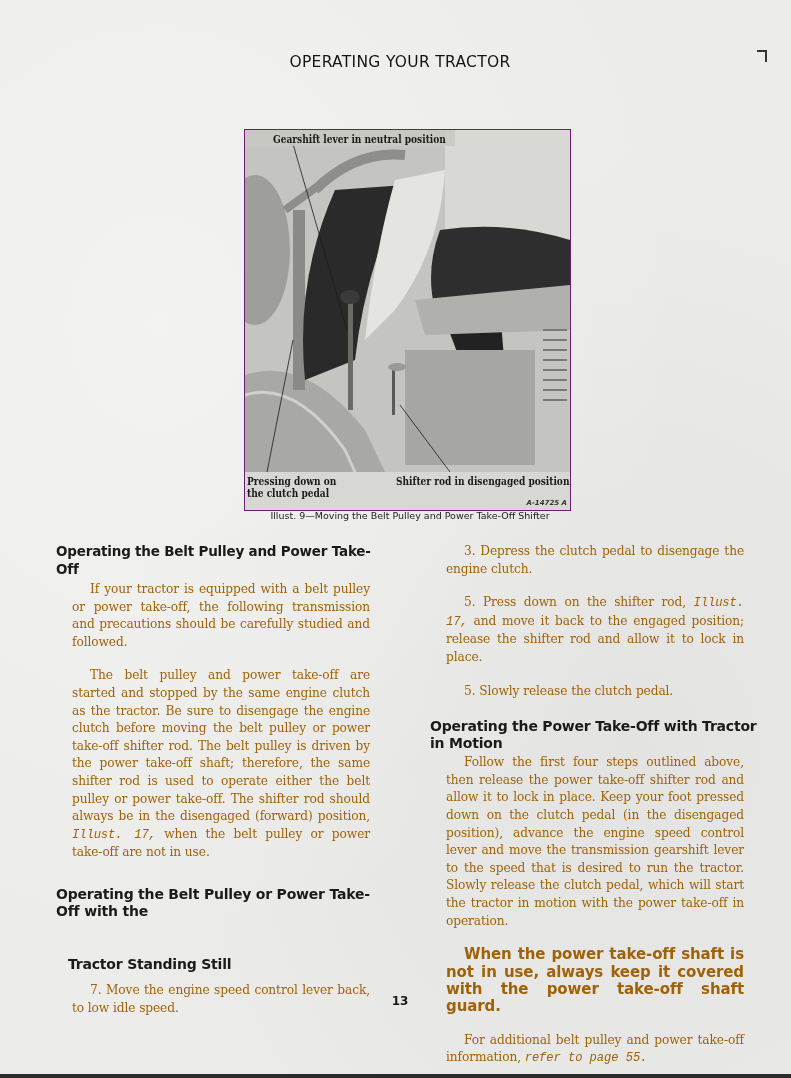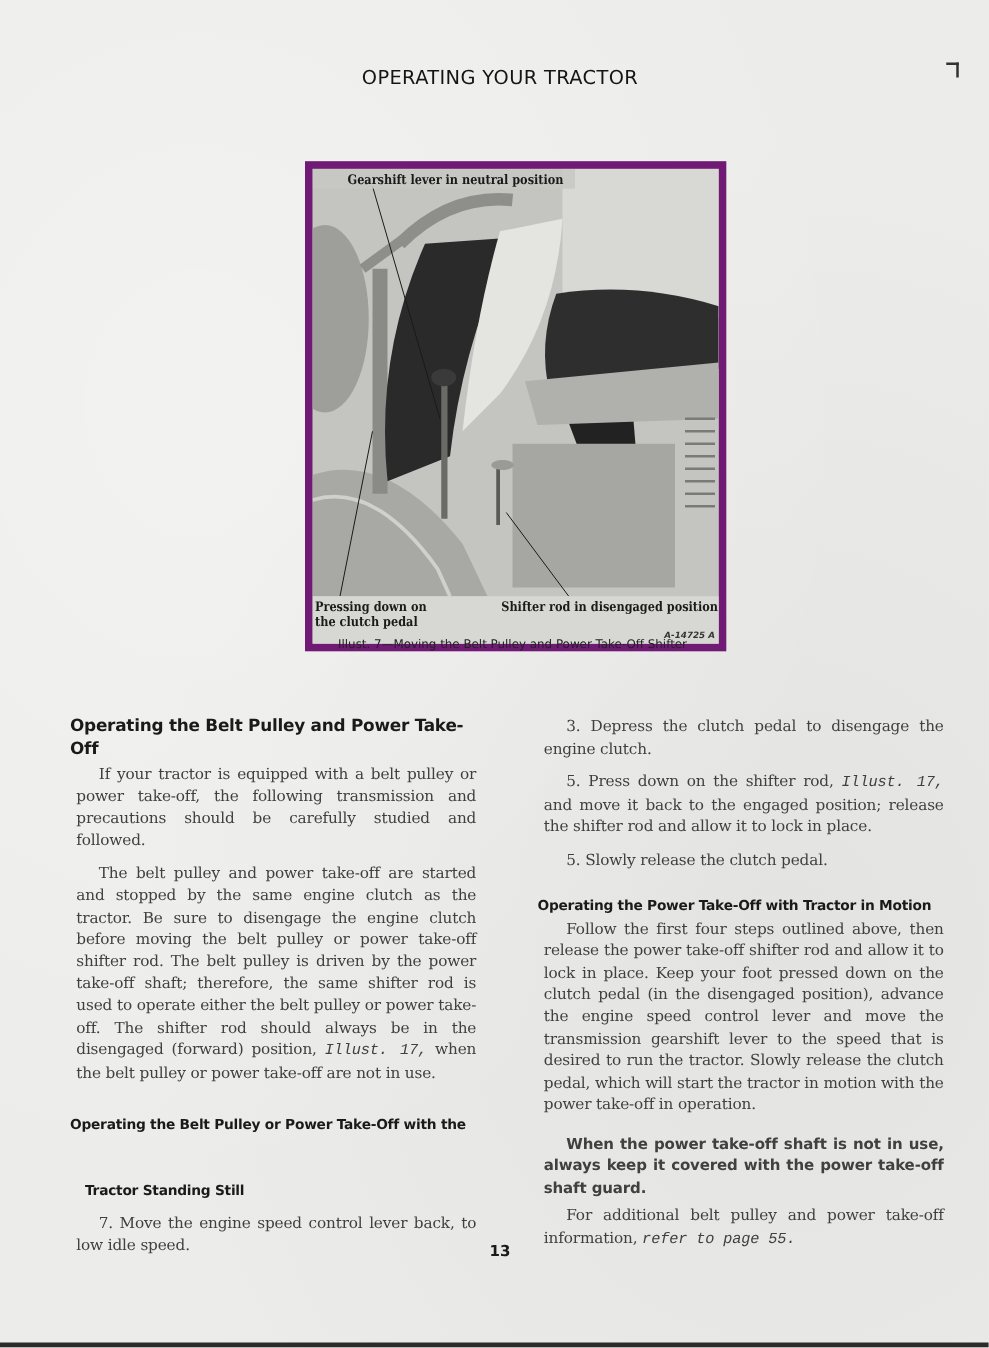--- a/index.html
+++ b/index.html
@@ -18,21 +18,21 @@
     color:#151515;
   }
   .corner-mark {
     position:absolute; left:757px; top:50px; width:8px; height:10px;
     border-top:2px solid #333; border-right:2px solid #333;
   }
   
   .figure {
     position:absolute; left:244px; top:129px; width:325px; height:380px;
     background:#b8b8b4; overflow:hidden;
-    border:6px solid #701a75;
+    border:1px solid #701a75;
   }
   .figure svg { position:absolute; left:0; top:0; }
   .fig-label {
     position:absolute; font-family:"DejaVu Serif", serif; font-weight:bold;
     font-size:10.5px; color:#1a1a1a; line-height:12px; white-space:nowrap;
     transform:scaleX(0.86); transform-origin:left top;
   }
   .fig-label.top { left:28px; top:3px; }
   .fig-label.bl { left:2px; top:345px; }
   .fig-label.br { left:151px; top:345px; }
@@ -43,38 +43,38 @@
   }
   .fig-bottom-band {
     position:absolute; left:0; top:342px; width:325px; height:38px;
     background:#d7d7d3;
   }
   .caption {
     position:absolute; left:225px; top:509px; width:370px; text-align:center;
     font-family:"DejaVu Sans", sans-serif; font-size:9.5px; line-height:14px; color:#222;
   }
   
-  .col { position:absolute; top:572px; width:330px; }
+  .col { position:absolute; top:542px; width:330px; }
   .col.left { left:56px; }
   .col.right { left:430px; }
   h2 {
     margin:0; font-family:"DejaVu Sans", sans-serif; font-weight:bold;
     font-size:13.5px; line-height:18px; color:#1a1a1a; letter-spacing:-0.2px;
   }
   h3 {
     margin:0; font-family:"DejaVu Sans", sans-serif; font-weight:bold;
-    font-size:11px; line-height:17px; color:#1a1a1a; letter-spacing:-0.2px;
+    font-size:14px; line-height:17px; color:#1a1a1a; letter-spacing:-0.2px;
   }
   h3 .cont { display:block; padding-left:12px;margin-top:36px; }
   p {
-    margin:5px; font-size:12.2px; line-height:17.6px; text-align:justify;
-    text-indent:18px; color:#404040; letter-spacing:-0.1px;
+    margin:16px; font-size:12.2px; line-height:17.6px; text-align:justify;
+    text-indent:18px; color:#a16207; letter-spacing:-0.1px;
   }
   p.bold-note {
-    font-family:"DejaVu Sans", sans-serif; font-weight:bold; font-size:12px; line-height:17.4px;
+    font-family:"DejaVu Sans", sans-serif; font-weight:bold; font-size:15px; line-height:17.4px;
   }
   em { font-style:italic;font-family:Liberation Mono, monospace; }
   .page-number {
     position:absolute; left:0; top:994px; width:800px; text-align:center;
     font-family:"DejaVu Sans", sans-serif; font-weight:bold; font-size:12px; color:#1a1a1a;
   }
   .bottom-rule {
     position:absolute; left:0; top:1074px; width:791px; height:4px; background:#2b2b2b;
   }
 </style>
@@ -135,21 +135,21 @@
   <div class="fig-label top">Gearshift lever in neutral position</div>
   <div class="fig-label bl">
     <span>Pressing down on</span><br>
     <span>the clutch pedal</span>
   </div>
   <div class="fig-label br">Shifter rod in disengaged position</div>
   <div class="fig-code">A-14725 A</div>
 </div>
 
 <div class="caption">
-  <div>Illust. 7—Moving the Belt Pulley and Power Take-Off Shifter</div>
+  <div>Illust. 9—Moving the Belt Pulley and Power Take-Off Shifter</div>
 </div>
 
 <div class="col left">
   <h2>Operating the Belt Pulley and Power Take-Off</h2>
   <p style="margin-top:3px;">If your tractor is equipped with a belt pulley or power take-off, the following transmission and precautions should be carefully studied and followed.</p>
   <p style="margin-top:9px;"><span>The belt pulley and power take-off are started and stopped by the same engine clutch as the tractor. Be sure to disengage the engine clutch before moving the belt pulley or power take-off shifter rod.  The belt pulley is driven by the power take-off shaft; therefore, the same shifter rod is used to operate either the belt pulley or power take-off.  The shifter rod should always be in the disengaged (forward) position, </span><em>Illust. 17,</em><span> when the belt pulley or power take-off are not in use.</span></p>
   <h3 style="margin-top:24px;">
     <span>Operating the Belt Pulley or Power Take-Off with the</span>
     <span class="cont">Tractor Standing Still</span>
   </h3>

